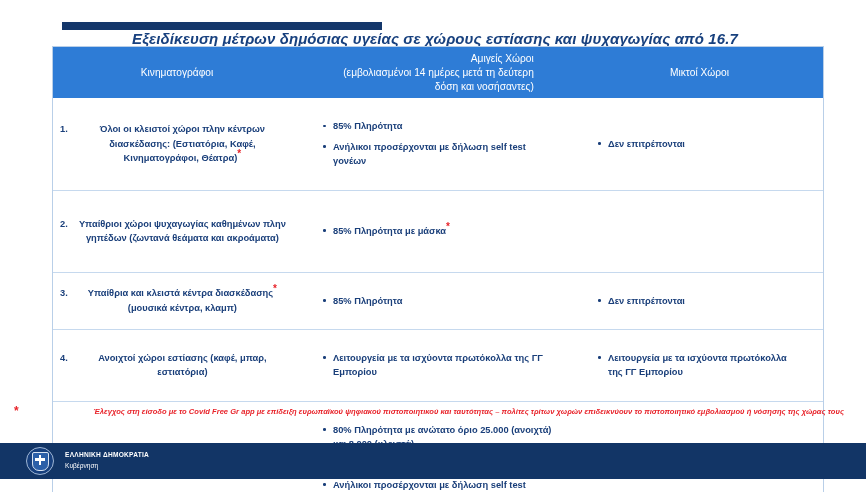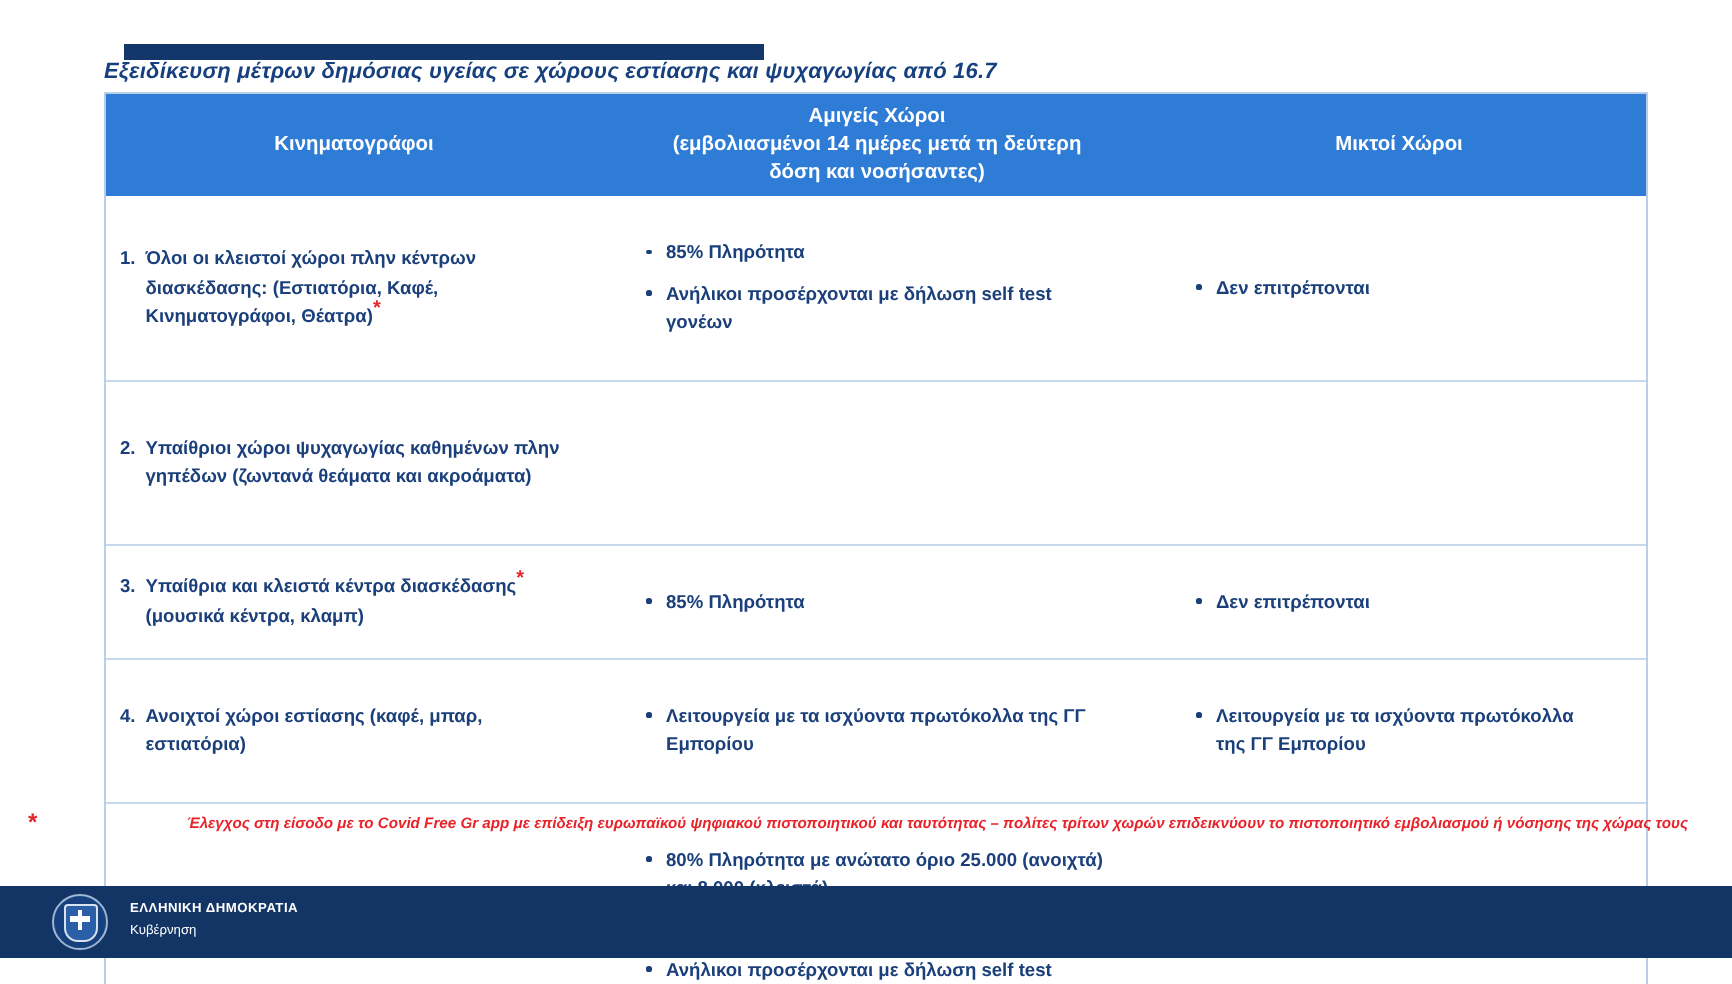--- a/index.html
+++ b/index.html
@@ -14,44 +14,45 @@
   .slide{position:relative;width:866px;height:492px;background:#fff;}
 
   
   .top-bar{
     position:absolute;left:62px;top:22px;width:320px;height:8px;
     background:#14376b;
   }
 
   
   .title{
-    position:absolute;left:52px;top:30px;width:790px;
-    font-size:11px;font-weight:bold;font-style:italic;
+    position:absolute;left:40px;top:30px;width:790px;
+    text-align:center;
+    font-size:15px;font-weight:bold;font-style:italic;
     color:#17407e;
     letter-spacing:.1px;
     white-space:nowrap;
   }
 
   
   .table{
     position:absolute;left:52px;top:46px;width:770px;
     border:1px solid #b9cfe8;
     border-collapse:collapse;
     background:#fff;
   }
   .table-header{
     display:flex;
     background:#2e7cd6;
     color:#ffffff;
     min-height:47px;
   }
   .th{
     display:flex;align-items:center;justify-content:center;
-    text-align:center;
-    font-size:10.2px;font-weight:bold;
+    text-align:right;
+    font-size:10.2px;font-weight:normal;
     padding:5px 6px;
     line-height:1.35;
     box-sizing:border-box;
   }
   .c1{width:248px;flex:0 0 248px;}
   .c2{width:275px;flex:0 0 275px;}
   .c3{width:247px;flex:0 0 247px;}
 
   .row{
     display:flex;
@@ -68,21 +69,21 @@
     display:flex;
     flex-direction:column;
     justify-content:center;
   }
   .cell.c1{font-weight:bold;}
   .cell.c2,.cell.c3{font-weight:bold;}
 
   
   .act{display:flex;gap:5px;align-items:flex-start;}
   .act-num{flex:0 0 auto;}
-  .act-txt{flex:1 1 auto;}
+  .act-txt{flex:1 1 auto;text-align:center;}
 
   ul.bul{list-style:none;margin:14px;padding:0;}
   ul.bul li{
     position:relative;
     padding-left:11px;
     margin:0 0 6px 0;
   }
   ul.bul li:last-child{margin-bottom:0;}
   ul.bul li::before{
     content:"";
@@ -178,20 +179,25 @@
               <li>Δεν επιτρέπονται</li>
             </ul>
           </div>
         </div>
         <div class="row" style="min-height: 82px;">
           <div class="cell c1">
             <div class="act">
               <span class="act-num">2.</span>
               <span class="act-txt">Υπαίθριοι χώροι ψυχαγωγίας καθημένων πλην γηπέδων (ζωντανά θεάματα και ακροάματα)</span>
             </div>
+          </div>
+          <div class="cell c2">
+            <ul class="bul">
+              <li>85% Πληρότητα με μάσκα<span class="star">*</span></li>
+            </ul>
           </div>
         </div>
         <div class="row" style="min-height: 38px;">
           <div class="cell c1">
             <div class="act">
               <span class="act-num">3.</span>
               <span class="act-txt">Υπαίθρια και κλειστά κέντρα διασκέδασης<span class="star">*</span><div>(μουσικά κέντρα, κλαμπ)</div></span>
             </div>
           </div>
           <div class="cell c2">

